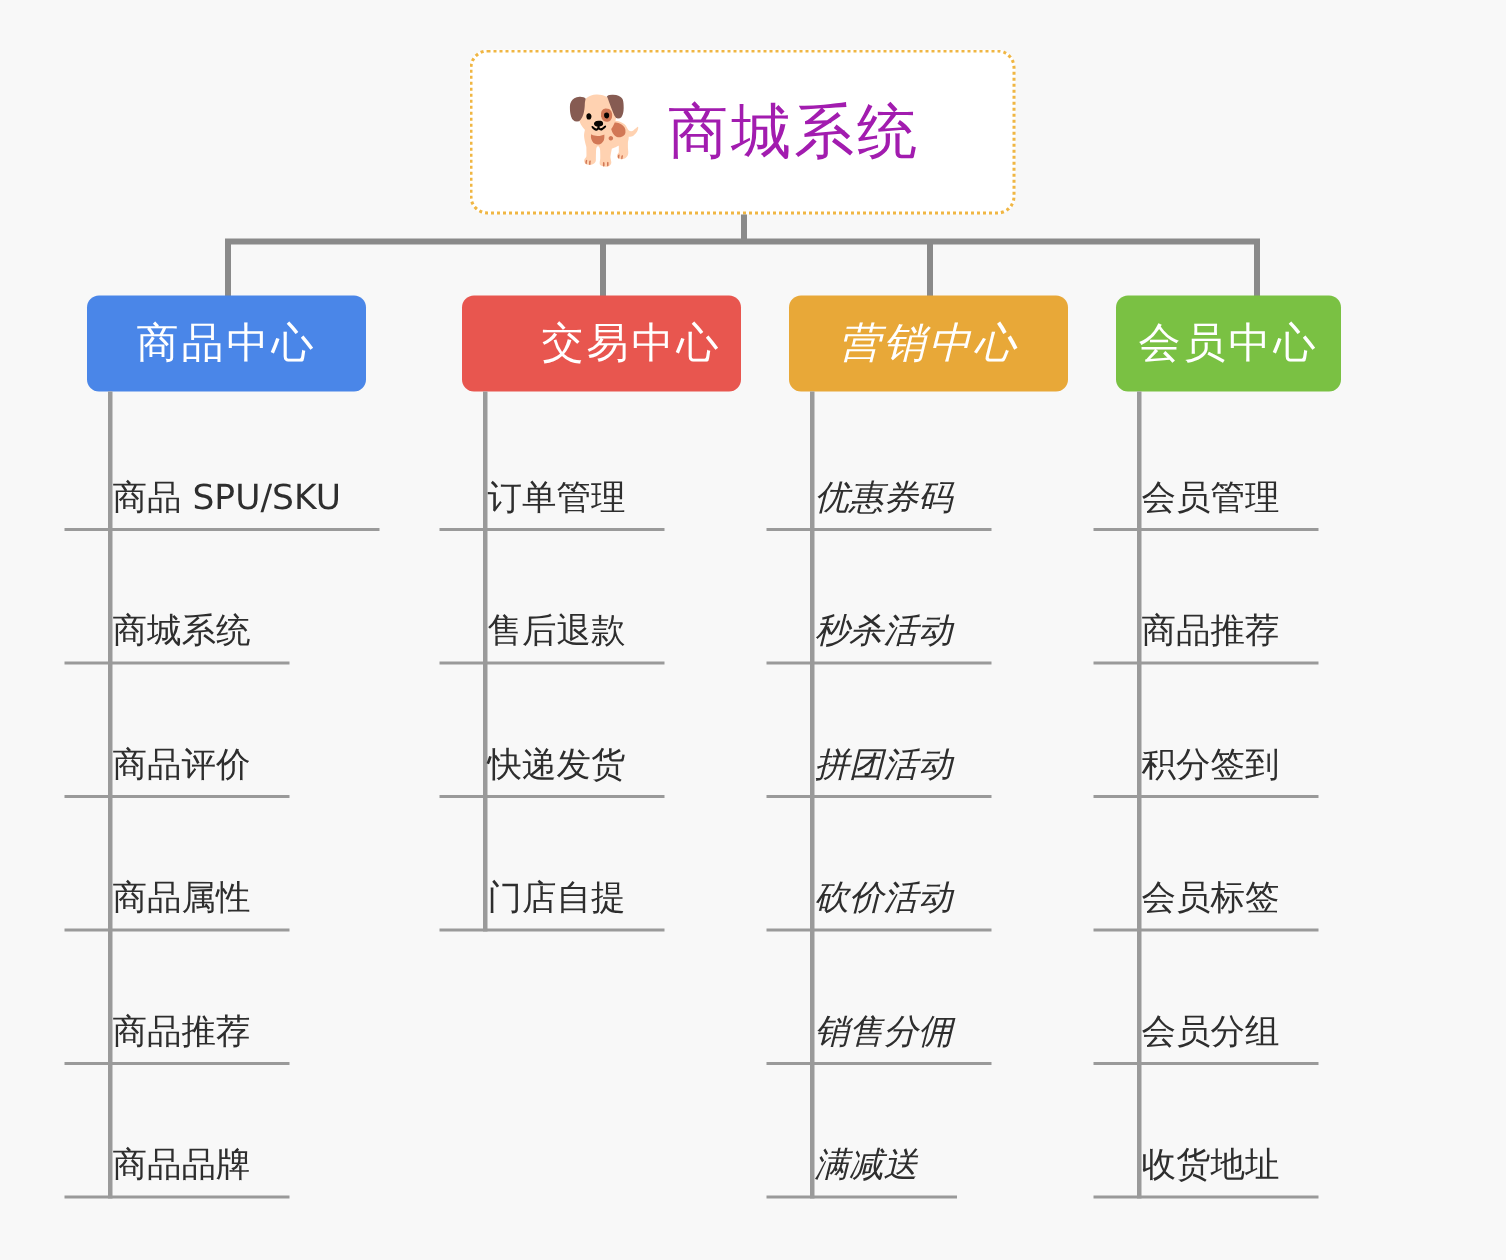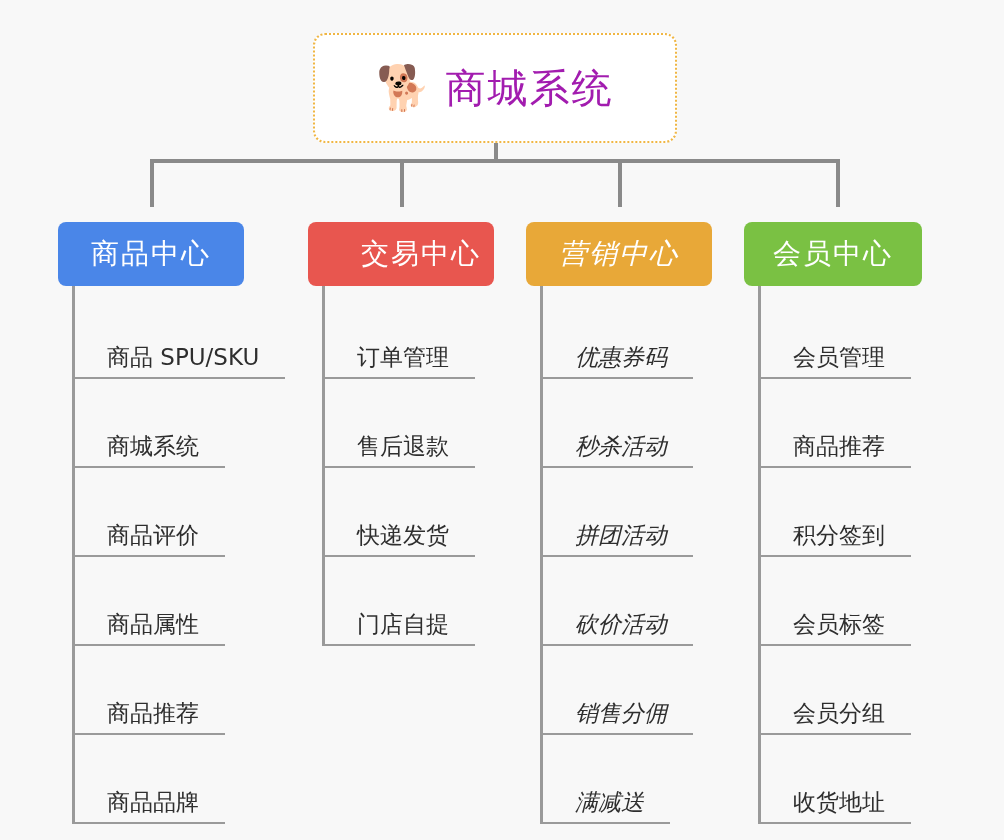--- a/index.html
+++ b/index.html
@@ -71,56 +71,55 @@
   
   .conn-drop { width: 4px; height: 46px; top: 161px; }
   .conn-drop-1 { left: 150px; }
   .conn-drop-2 { left: 400px; }
   .conn-drop-3 { left: 618px; }
   .conn-drop-4 { left: 836px; }
 
   
   .branch {
     position: absolute;
-    top: 222px;
+    top: 197px;
   }
   .branch-1 { left: 58px;  width: 230px; }
   .branch-2 { left: 308px; width: 220px; }
   .branch-3 { left: 526px; width: 220px; font-style: italic; }
   .branch-4 { left: 744px; width: 220px; }
 
   .branch-header {
     height: 64px;
     border-radius: 8px;
     display: flex;
     align-items: center;
     justify-content: center;
     color: #ffffff;
     font-size: 28px;
     letter-spacing: 2px;
     line-height: 1;
   }
   .branch-1 .branch-header { width: 186px; background: #4a86e8; }
   .branch-2 .branch-header { width: 186px; background: #e8564f; padding-left: 40px; }
   .branch-3 .branch-header { width: 186px; background: #e8a838; }
-  .branch-4 .branch-header { width: 178px; background: #7ac143; }
+  .branch-4 .branch-header { width: 150px; background: #7ac143; }
 
   
   .leaf-list {
     position: relative;
     margin-left: 14px;
     border-left: 3px solid #9a9a9a;
     padding-top: 4px;
   }
 
   .leaf-item {
     height: 89px;
     display: flex;
     align-items: flex-end;
-    padding-left: 32px;
   }
 
   .leaf-label {
     font-size: 23px;
     color: #2e2e2e;
     line-height: 1.1;
     padding-bottom: 7px;
     border-bottom: 2px solid #9a9a9a;
     white-space: nowrap;
     

